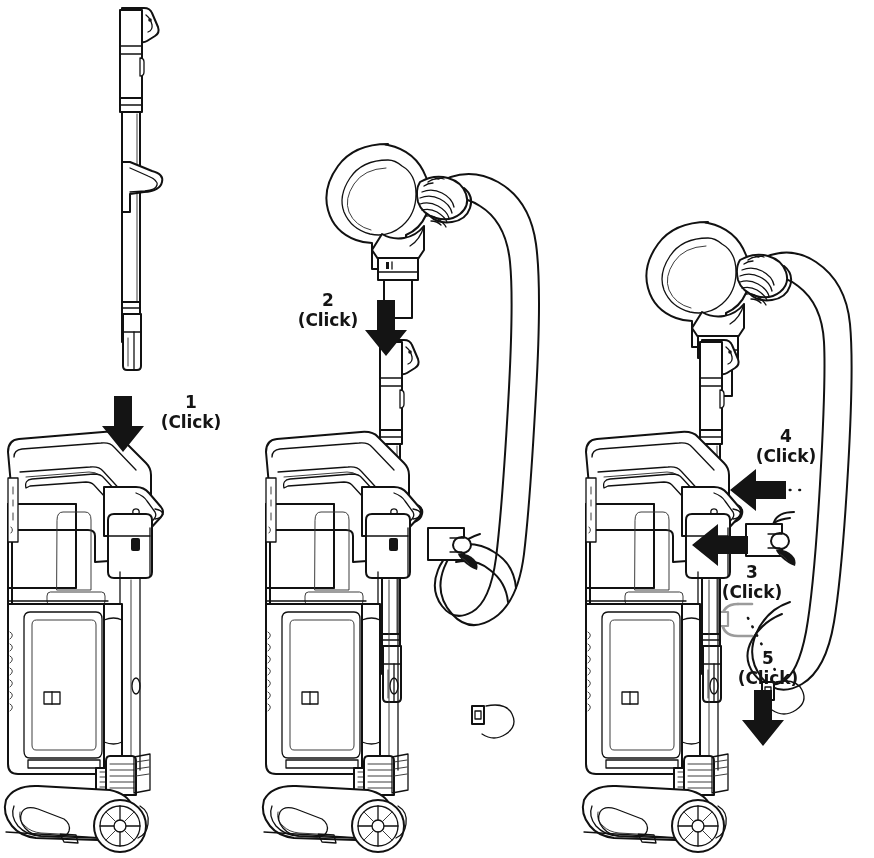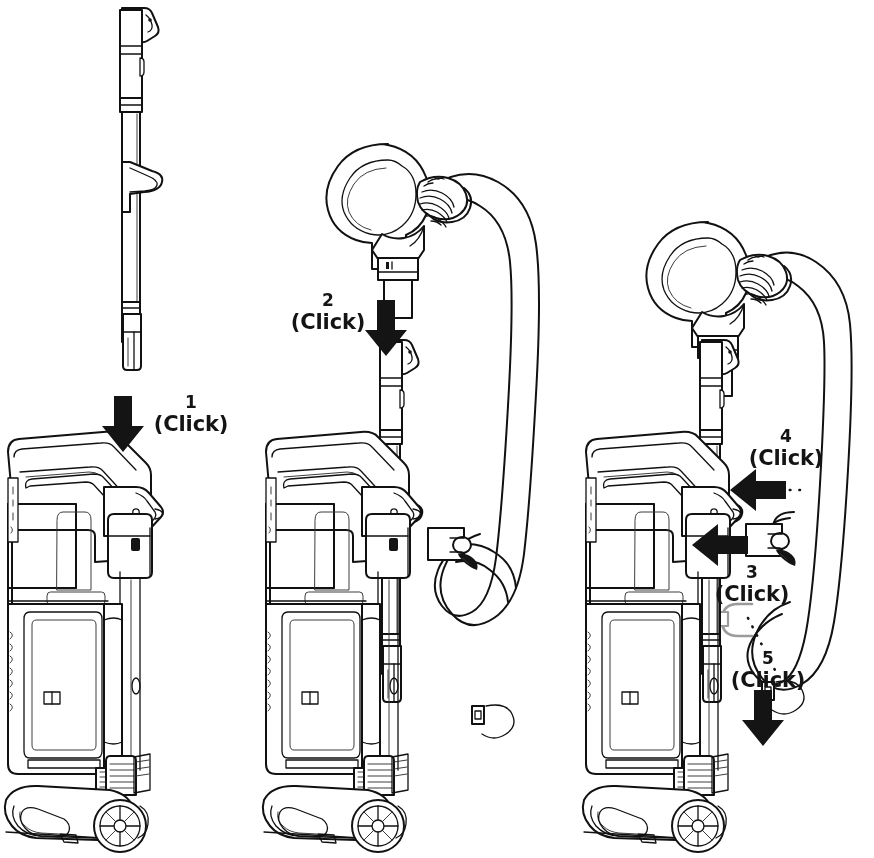--- a/index.html
+++ b/index.html
@@ -37,21 +37,21 @@
     white-space: nowrap;
     -webkit-font-smoothing: antialiased;
   }
   .lbl .num {
     display: block;
     font-size: 17px;
     letter-spacing: 0.2px;
   }
   .lbl .clk {
     display: block;
-    font-size: 21px;
+    font-size: 17px;
     letter-spacing: -0.1px;
   }
   
   .ink   { fill: none; stroke: #111111; stroke-width: 2.0; stroke-linejoin: round; stroke-linecap: round; }
   .ink-t { fill: none; stroke: #111111; stroke-width: 1.3; stroke-linejoin: round; stroke-linecap: round; }
   .ink-h { fill: none; stroke: #333333; stroke-width: 0.95; stroke-linejoin: round; stroke-linecap: round; }
   .wht   { fill: #ffffff; stroke: #111111; stroke-width: 2.0; stroke-linejoin: round; stroke-linecap: round; }
   .wht-t { fill: #ffffff; stroke: #111111; stroke-width: 1.3; stroke-linejoin: round; stroke-linecap: round; }
   .wht-h { fill: #ffffff; stroke: #444444; stroke-width: 0.95; stroke-linejoin: round; stroke-linecap: round; }
   .blk   { fill: #141414; stroke: none; }

